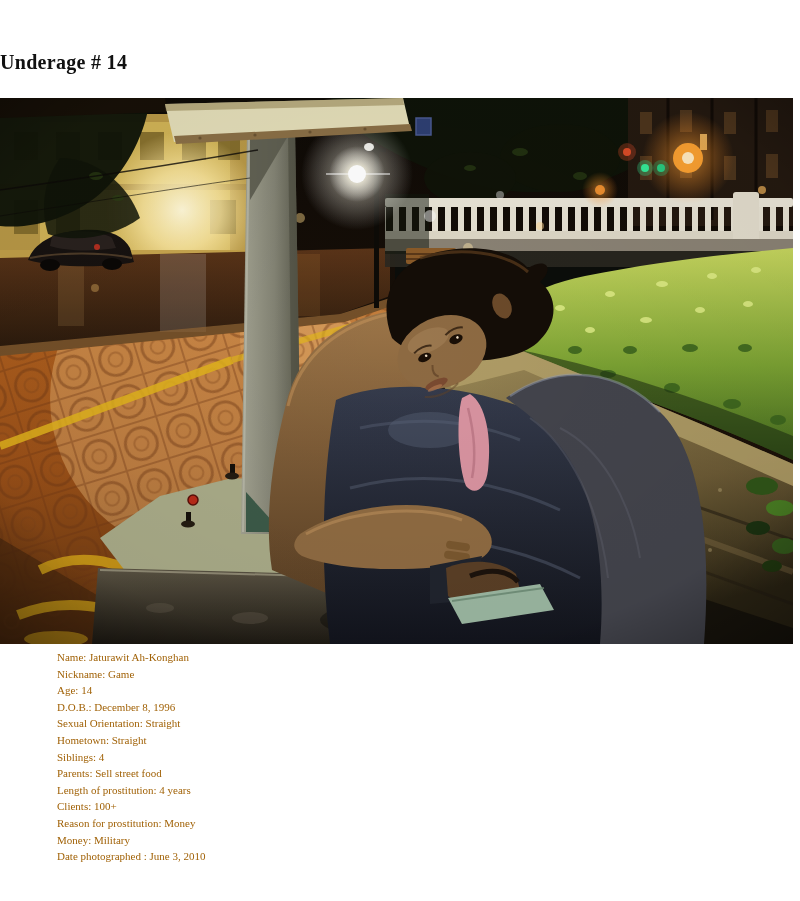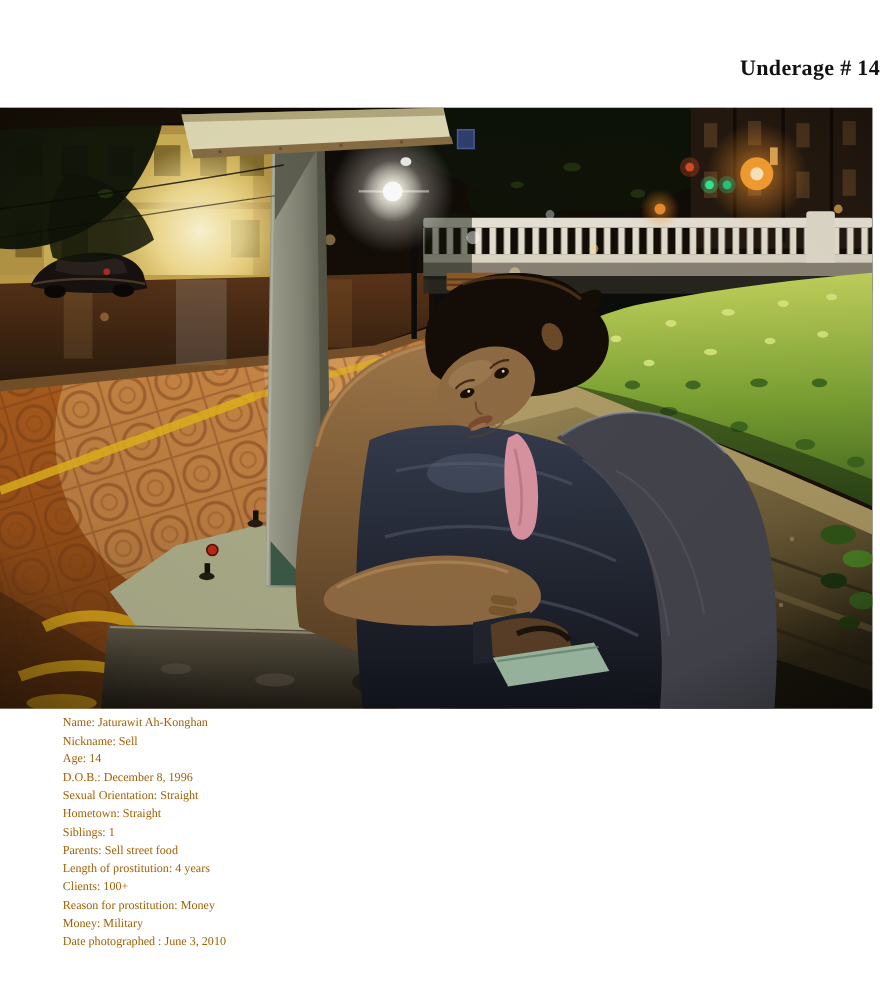--- a/index.html
+++ b/index.html
@@ -1,18 +1,18 @@
 <!DOCTYPE html>
 <html><head>
 <meta charset="utf-8">
 <style>
   html,body{margin:0;padding:0;background:#ffffff;}
   body{width:800px;height:901px;position:relative;overflow:hidden;
        font-family:"Liberation Serif","DejaVu Serif",serif;}
-  .title{position:absolute;top:51px;left:0;width:800px;text-align:right;
+  .title{position:absolute;top:51px;left:0;width:800px;text-align:left;
          font-size:20px;font-weight:bold;color:#111;letter-spacing:.3px;}
   .photo{position:absolute;top:98px;left:0;width:793px;height:546px;background:#140e08;}
   .photo svg{display:block;width:793px;height:546px;}
   .caption{position:absolute;top:649px;left:57px;font-size:11px;line-height:16.6px;
            color:#a16207;}
   .caption div{white-space:pre;}
 </style>
 </head>
 <body>
 
@@ -426,25 +426,25 @@
     <line x1="452" y1="503" x2="544" y2="490" stroke="#6a8872" stroke-width="2" opacity=".8"></line>
     <path d="M470,478 C490,470 508,472 518,484" stroke="#1c130c" stroke-width="5" fill="none"></path>
   </g>
 
   <rect x="0" y="0" width="793" height="546" fill="url(#vig)"></rect>
 </svg>
 </div>
 
 <div class="caption">
   <div>Name: Jaturawit Ah-Konghan</div>
-  <div>Nickname: Sell</div>
+  <div>Nickname: Game</div>
   <div>Age: 14</div>
   <div>D.O.B.: December 8, 1996</div>
   <div>Sexual Orientation: Straight</div>
   <div>Hometown: Straight</div>
-  <div>Siblings: 1</div>
+  <div>Siblings: 4</div>
   <div>Parents: Sell street food</div>
   <div>Length of prostitution: 4 years</div>
   <div>Clients: 100+</div>
   <div>Reason for prostitution: Money</div>
   <div>Money: Military</div>
   <div>Date photographed : June 3, 2010</div>
 </div>
 
 </body></html>

